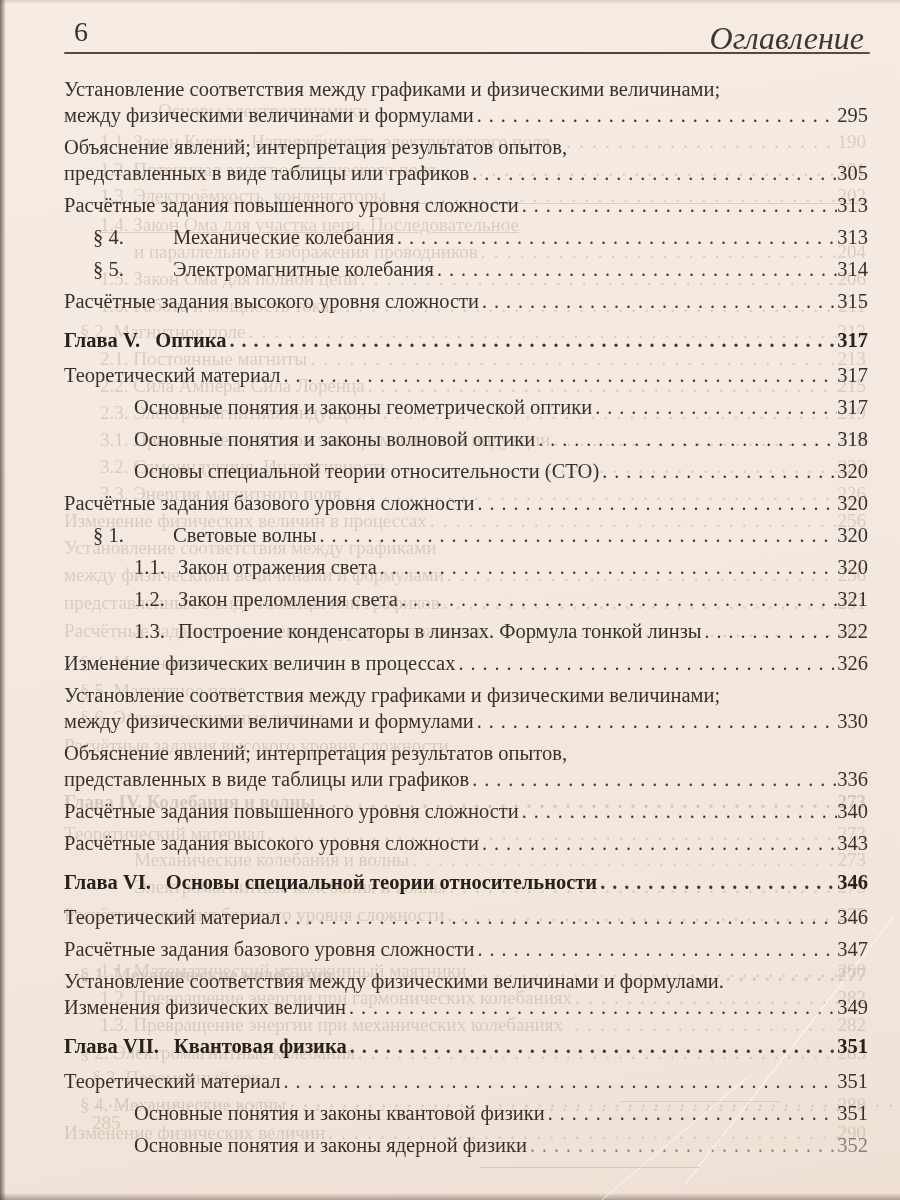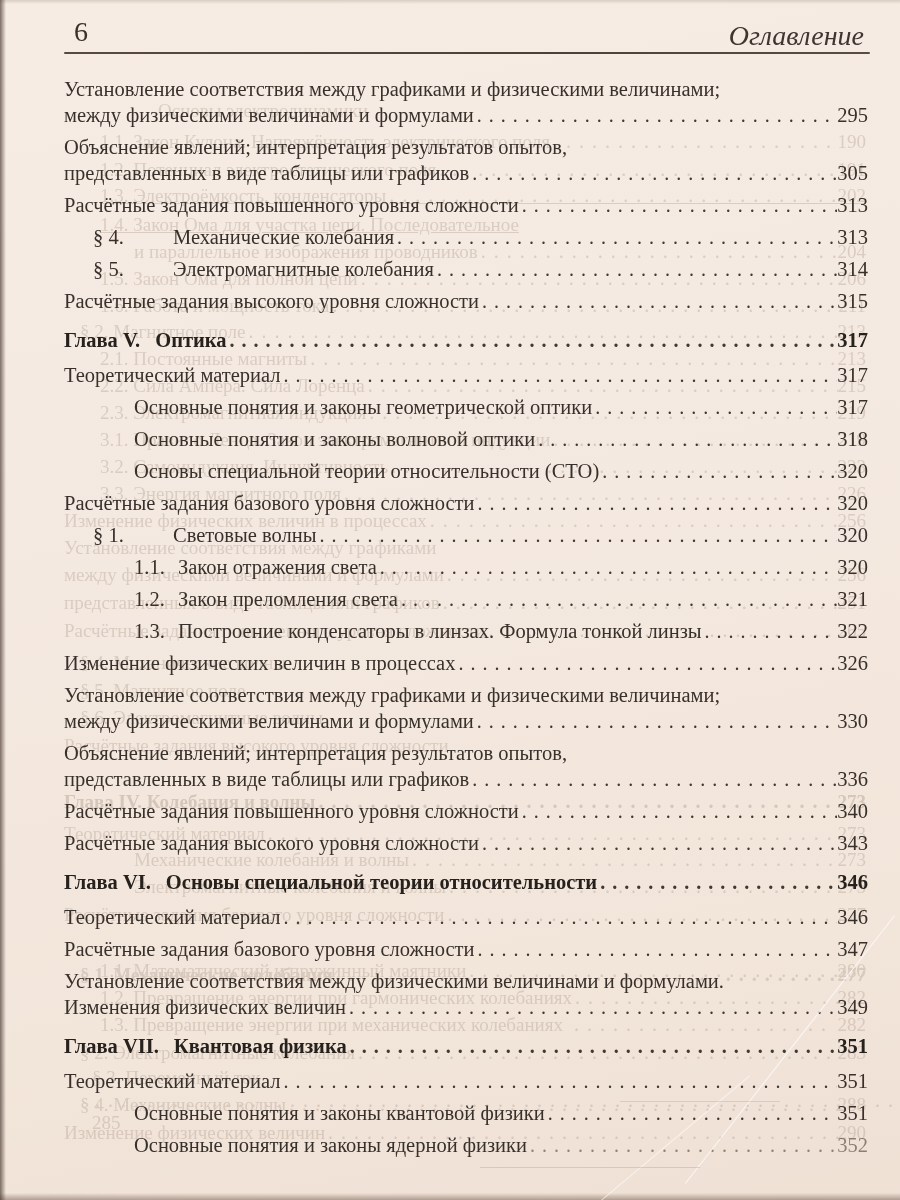--- a/index.html
+++ b/index.html
@@ -24,21 +24,21 @@
   .scratch2 { position:absolute; width:260px; height:1px; background:rgba(255,255,255,.6);
               right:120px; bottom:40px; transform:rotate(-40deg); }
   .scratch3 { position:absolute; width:220px; height:1px; background:rgba(160,130,110,.28);
               left:480px; bottom:32px; }
   .scratch4 { position:absolute; width:160px; height:1px; background:rgba(160,130,110,.25);
               right:120px; bottom:98px; }
 
   
   .header { position:absolute; top:16px; left:66px; right:34px; height:36px; }
   .folio  { position:absolute; left:8px; top:0; font-size:28px; color:#3a322c; }
-  .running-title { position:absolute; right:2px; top:4px; font-size:28px; font-style:italic; color:#3f3630; }
+  .running-title { position:absolute; right:2px; top:4px; font-size:32px; font-style:italic; color:#3f3630; }
   .rule { position:absolute; top:52px; left:64px; right:30px; height:2px;
           background:linear-gradient(90deg,#584a40,#4c413a 60%,#5a4c42); border-radius:1px; }
 
   
   .ghost { position:absolute; inset:0; opacity:.40; color:#b3a193;
            filter:blur(0.7px); pointer-events:none; }
   .gline { position:absolute; right:34px; display:flex; align-items:baseline;
            font-size:19px; white-space:nowrap; }
   .gbold { font-weight:bold; color:#a89685; }
 

